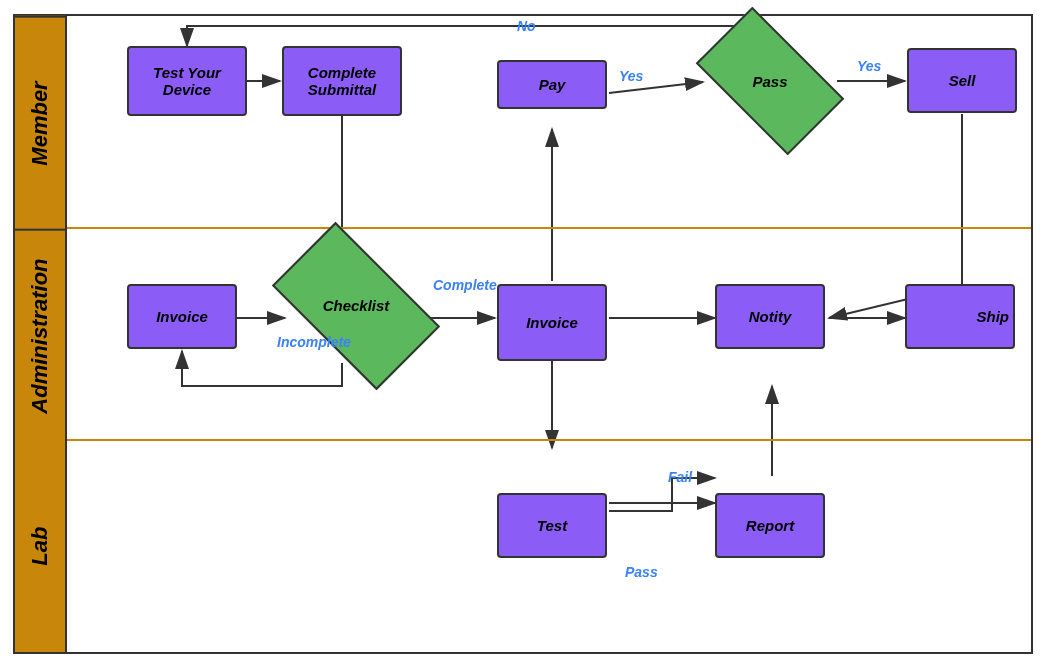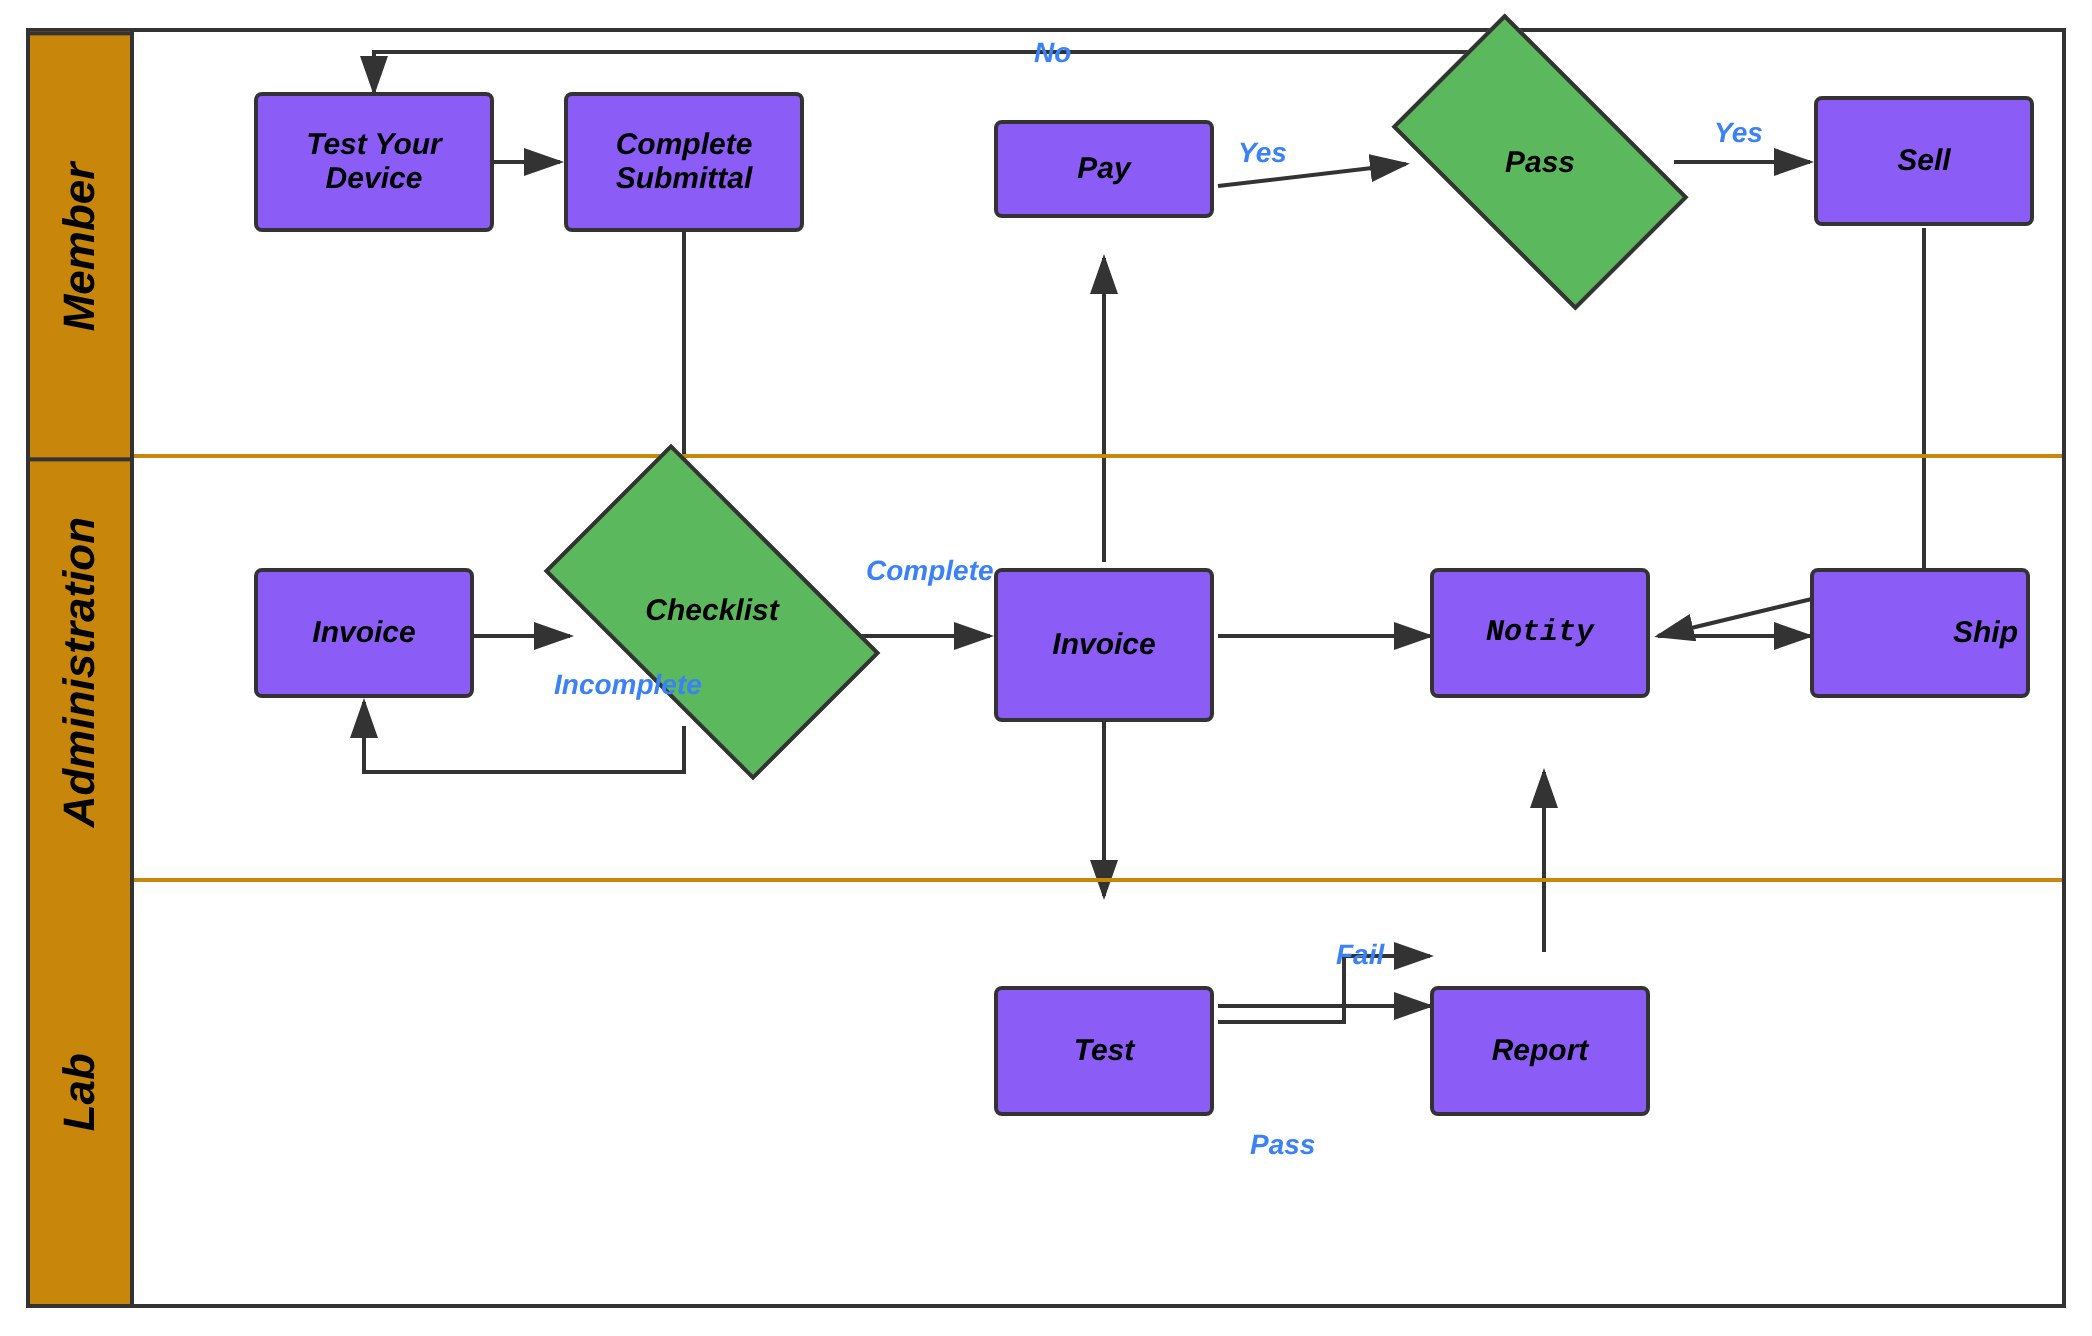--- a/index.html
+++ b/index.html
@@ -222,21 +222,21 @@
 
       <div class="flow-diamond" style="left:215px; top:32px; width:148px; height:90px;">
         <div class="flow-diamond-inner"></div>
         <span class="flow-diamond-label">Checklist</span>
       </div>
 
       <div class="flow-box" style="left:430px; top:55px; width:110px; height:77px;">
         <span>Invoice</span>
       </div>
 
-      <div class="flow-box" style="left:648px; top:55px; width:110px; height:65px;font-family:Liberation Mono, monospace;">
+      <div class="flow-box" style="left:648px; top:55px; width:110px; height:65px;">
         <span>Notity</span>
       </div>
 
       <div class="flow-box" style="left:838px; top:55px; width:110px; height:65px;justify-content:flex-end;">
         <span>Ship</span>
       </div>
 
       <div class="arrow-label" style="left:210px; top:105px;">Incomplete</div>
       <div class="arrow-label" style="left:366px; top:48px;">Complete</div>
 

